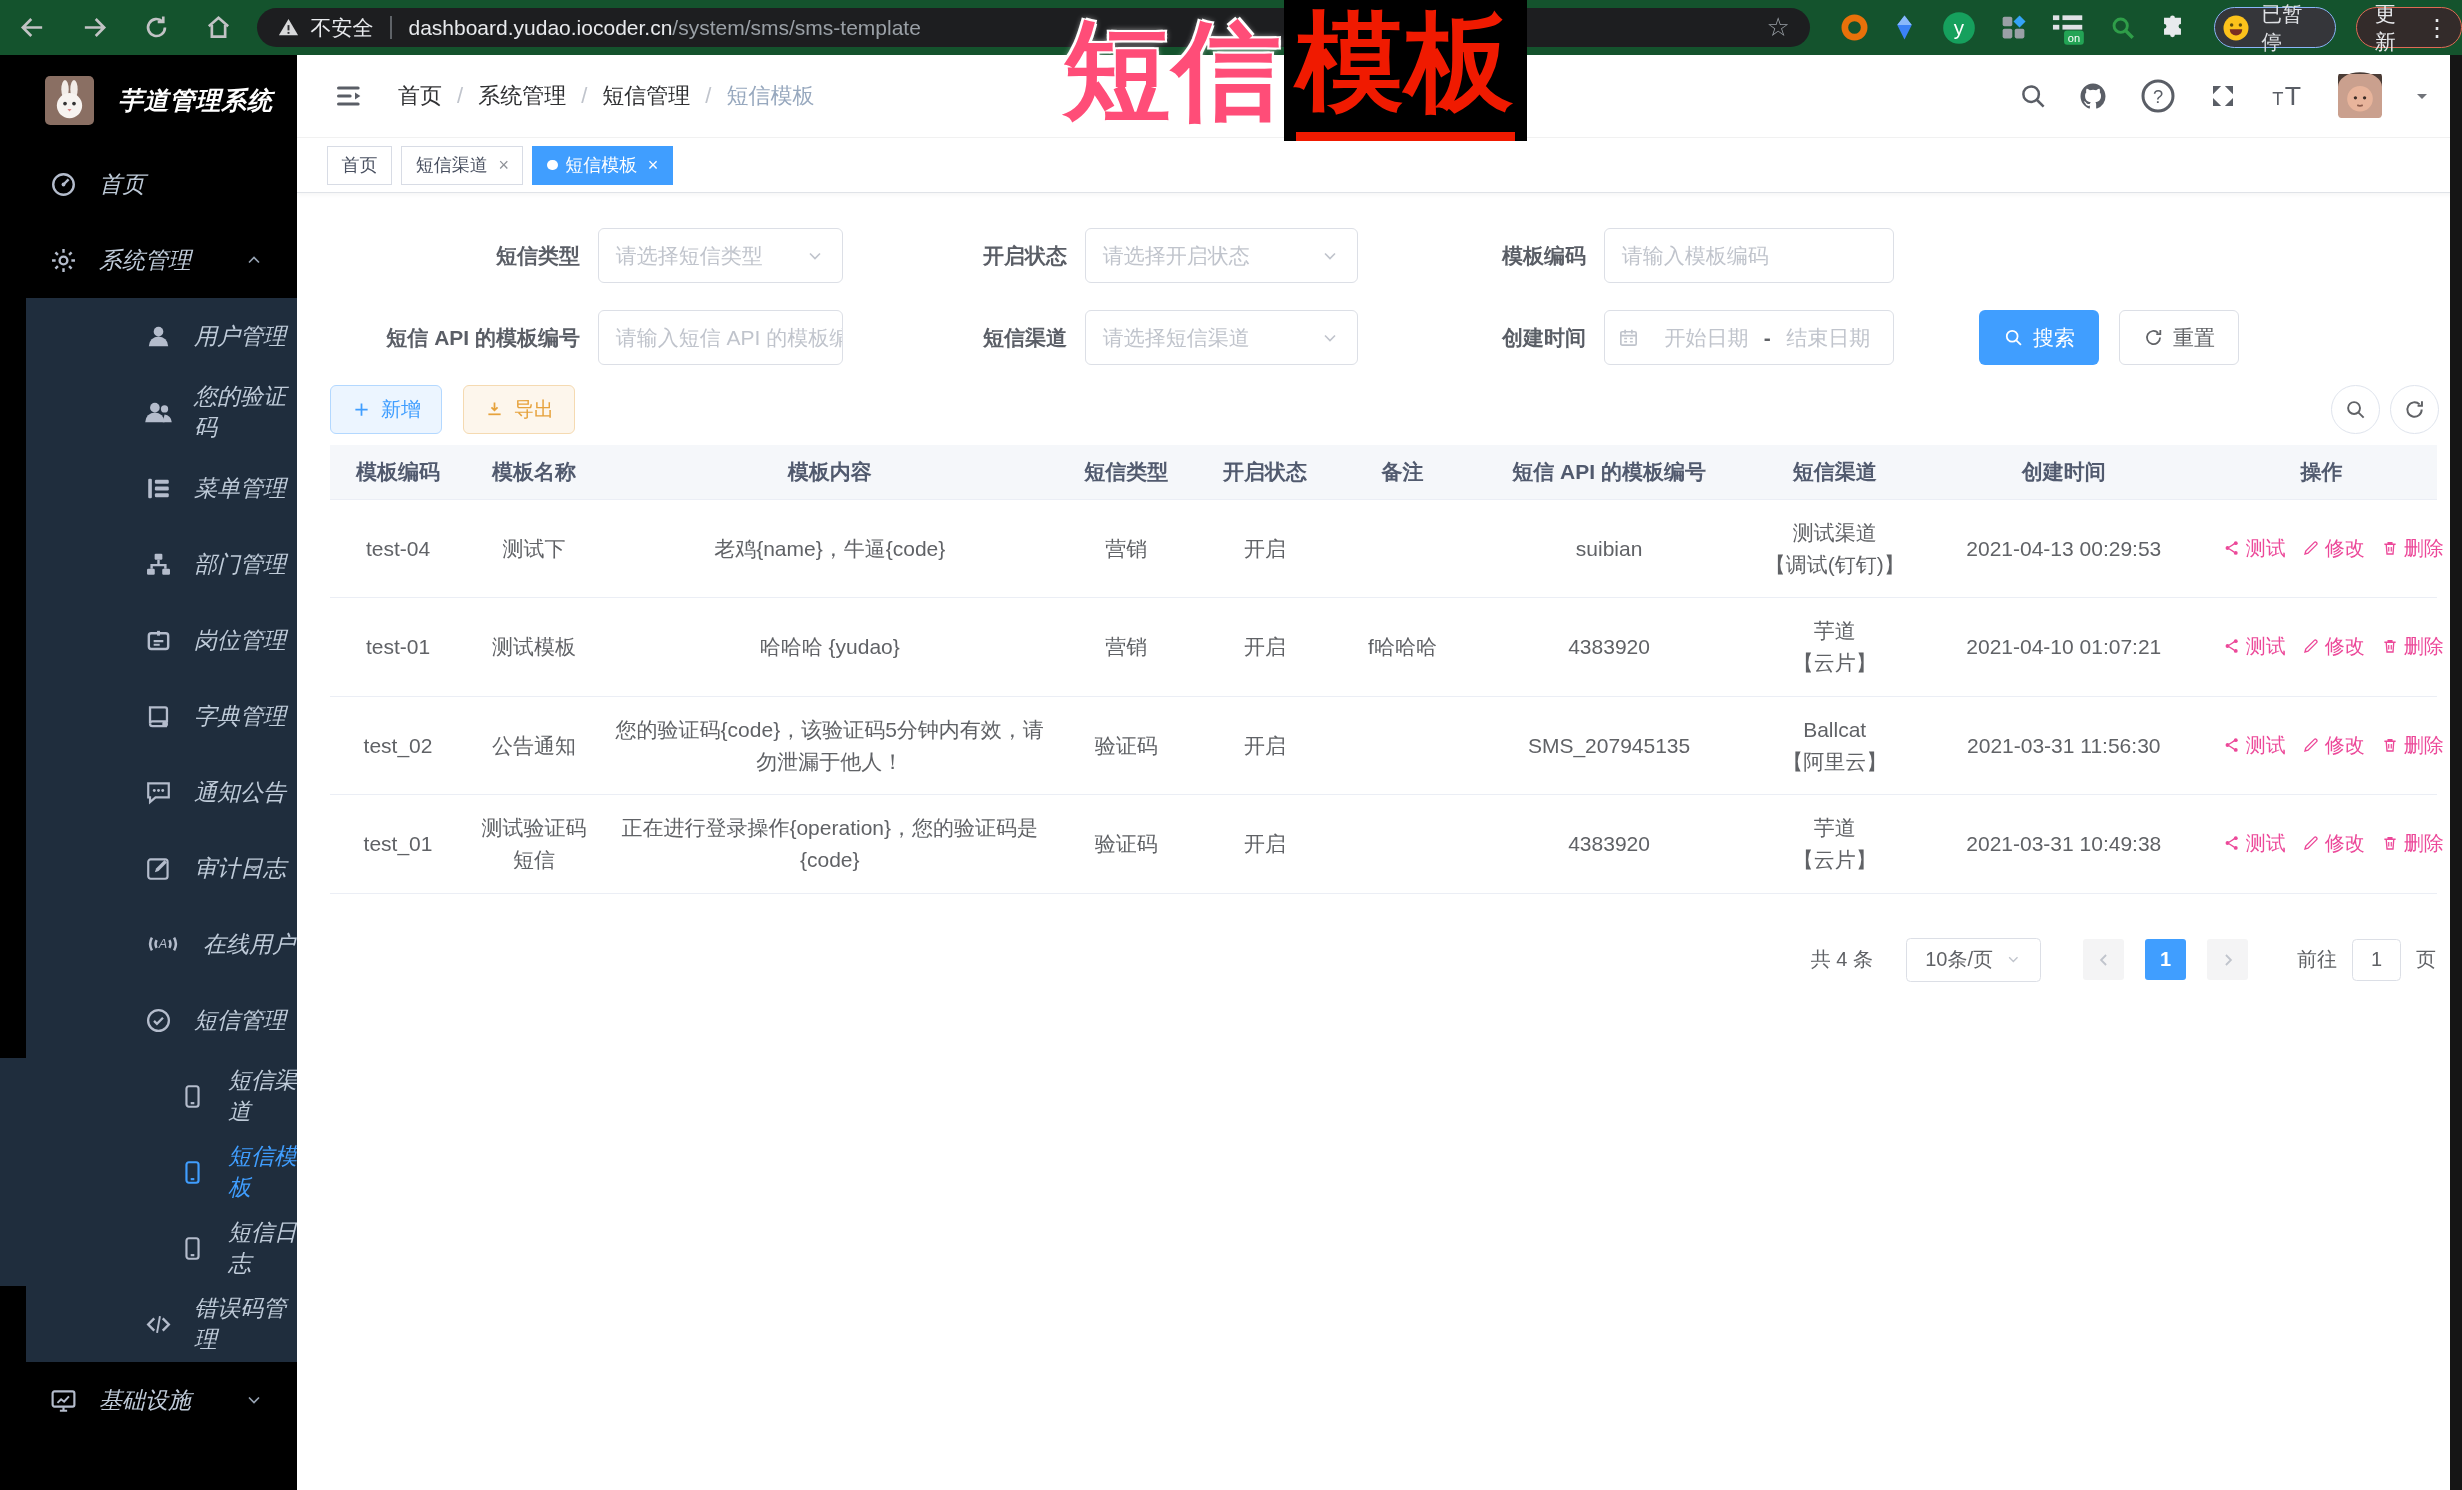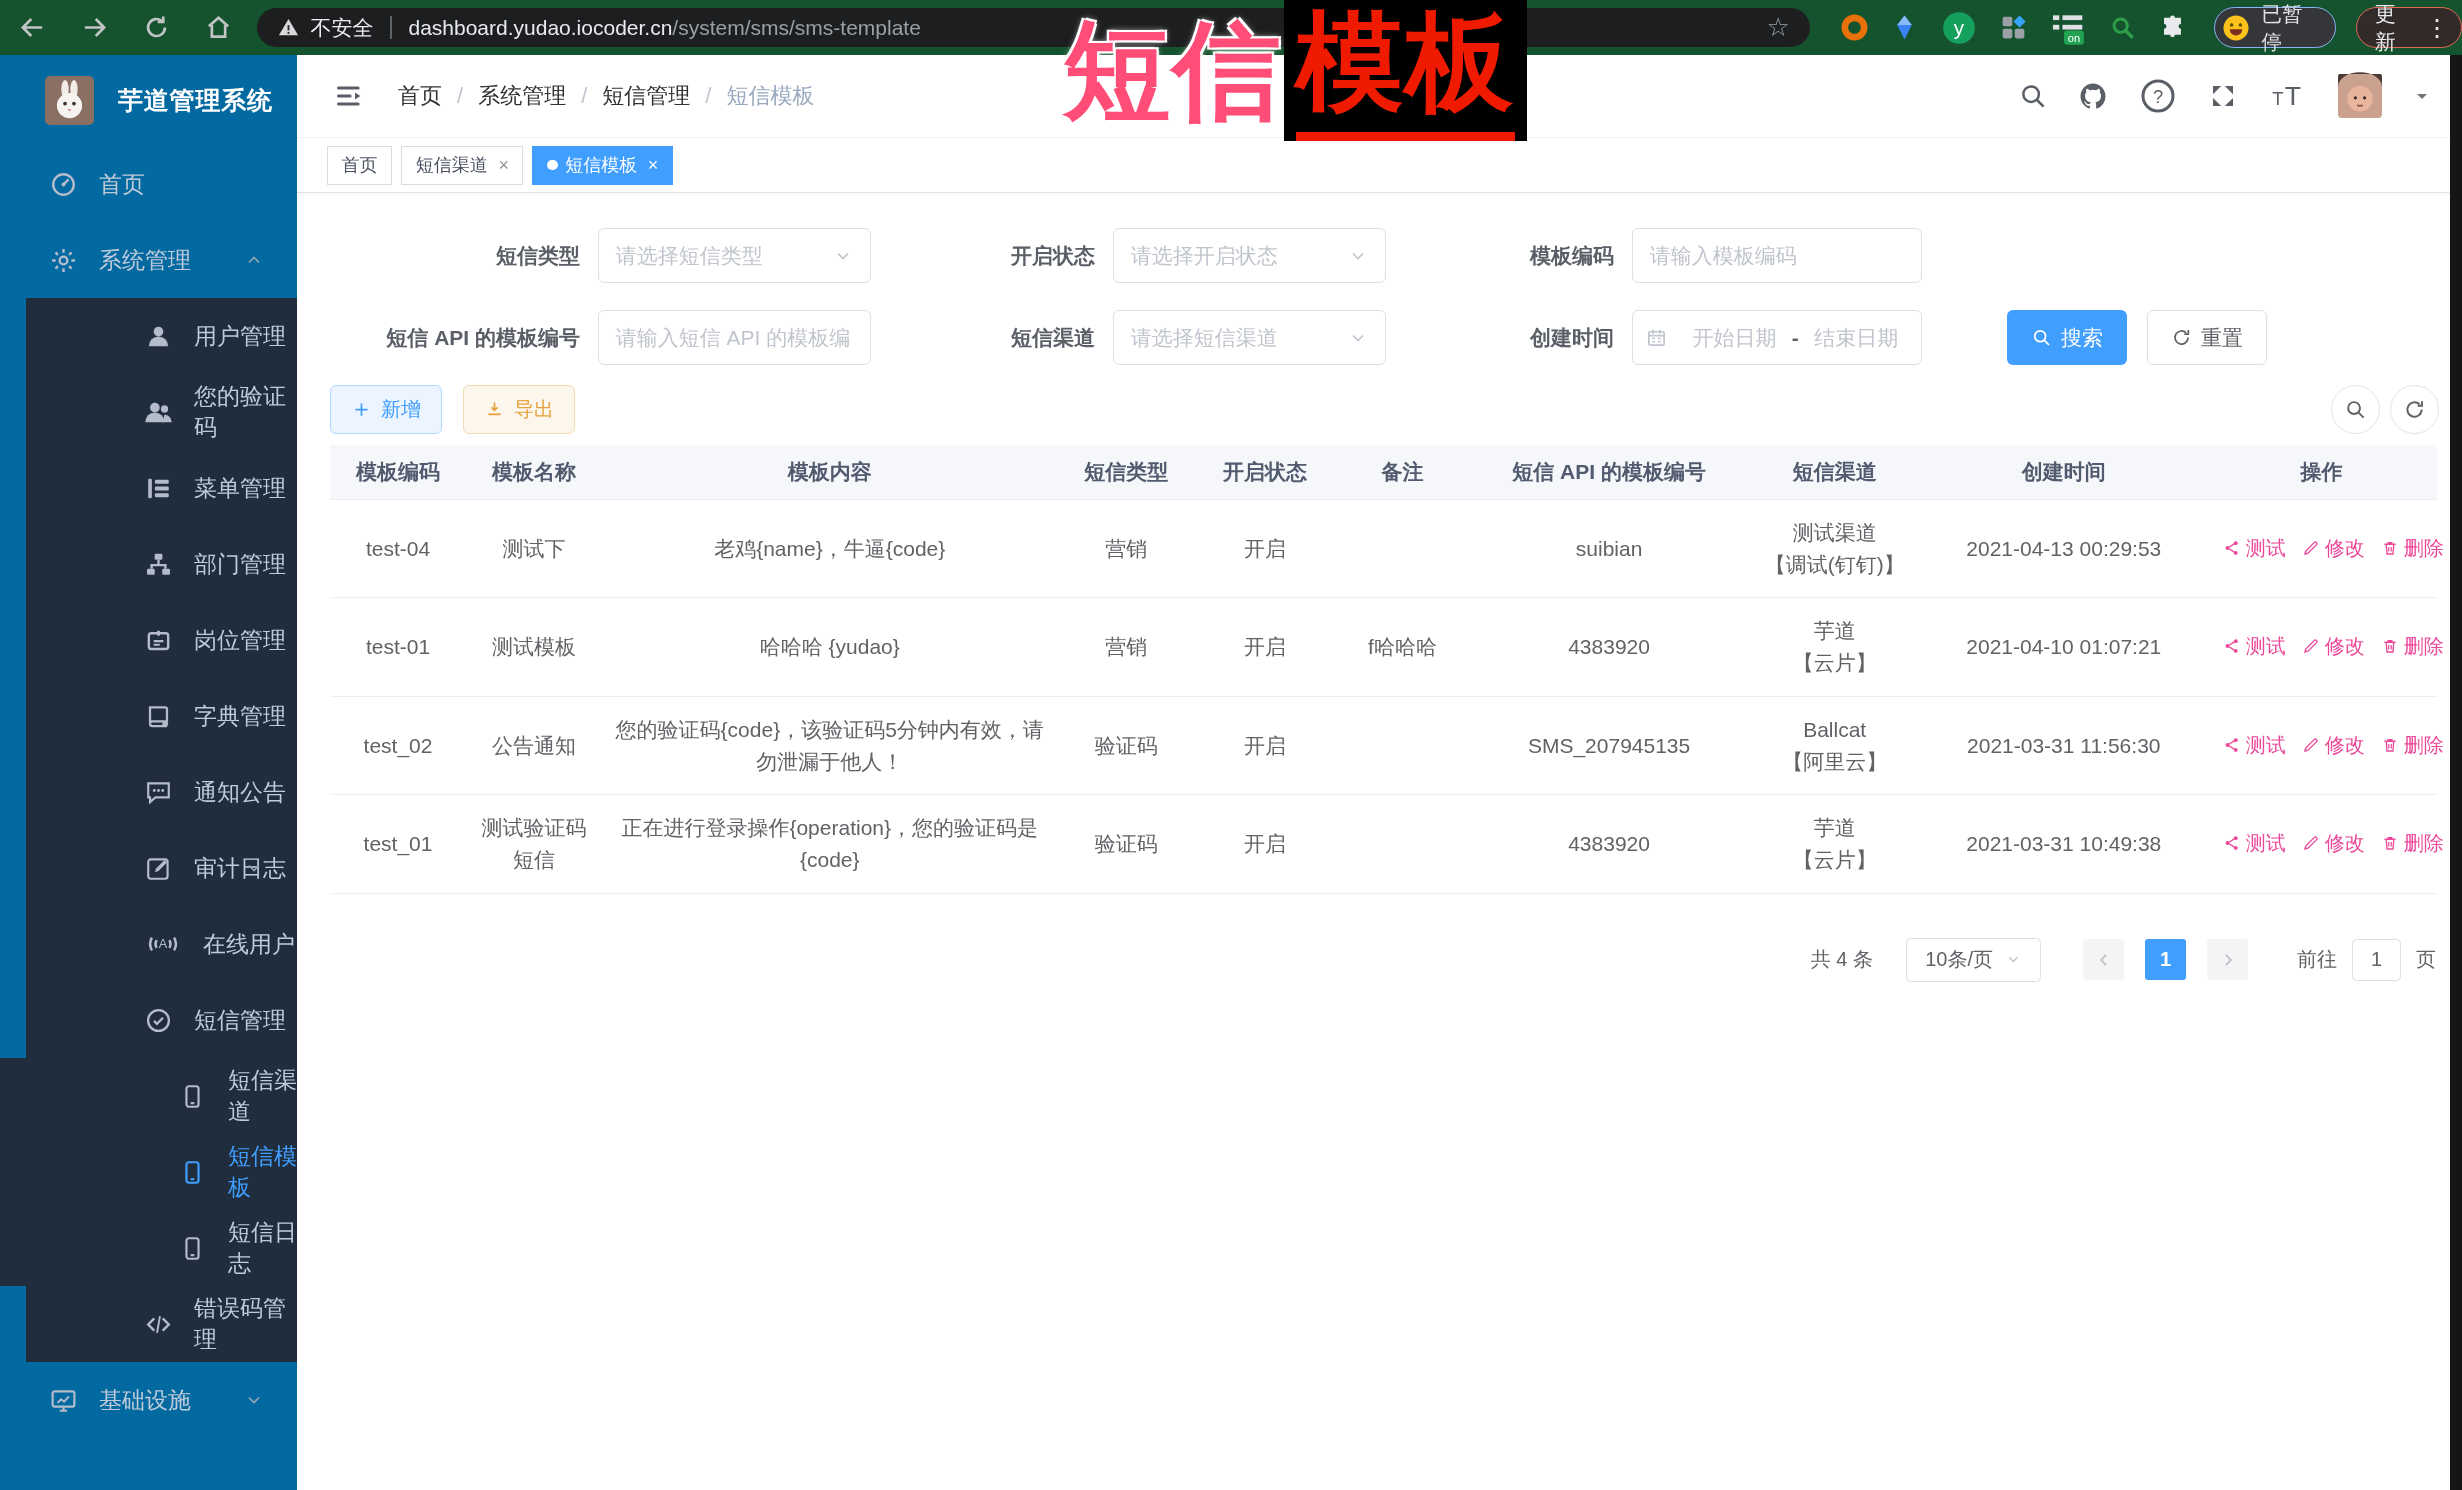--- a/index.html
+++ b/index.html
@@ -25,21 +25,21 @@
     display:flex;align-items:center;gap:10.6px;padding:0 16.7px 0 6px;color:#dfe1e5;font-size:20.5px;background:#35363a;}
   .profile-chip .icon{font-size:30px;}
   .update-chip{margin-left:20px;height:41px;border:1.5px solid #df6b55;border-radius:21px;
     display:flex;align-items:center;gap:12px;padding:0 12px 0 18px;color:#e8eaed;font-size:21px;background:#332b2a;}
   .kebab{font-size:24px;color:#e8eaed;}
 
   
   .edge-strip{position:absolute;right:0;top:55px;width:12px;height:1435px;background:#151515;z-index:60;}
 
   
-  .sidebar{position:absolute;left:0;top:55px;width:297px;height:1435px;background:#0369a1;color:#bfcbd9;}
+  .sidebar{position:absolute;left:0;top:55px;width:297px;height:1435px;background:#000000;color:#bfcbd9;font-style:italic;}
   .logo-row{height:91px;display:flex;align-items:center;padding-left:45px;gap:24px;}
   .logo-img{font-size:49px;}
   .logo-title{color:#fff;font-size:25px;font-weight:600;letter-spacing:0.8px;}
   .menu{display:flex;flex-direction:column;}
   .menu-item{height:76px;display:flex;align-items:center;position:relative;font-size:23px;cursor:default;}
   .menu-item .icon{font-size:29px;margin-right:21px;color:#b4bccc;}
   .menu-item.lv1{padding-left:49px;}
   .menu-item.lv2{padding-left:118px;margin-left:26px;}
   .menu-item.lv3{padding-left:178px;}
   .menu-item.dark{background:#1f2d3d;}
@@ -73,21 +73,21 @@
   .filter-row.r2{margin-top:27px;}
   .field{display:flex;align-items:center;}
   .f-label{display:inline-block;text-align:right;margin-right:18px;font-size:21px;font-weight:700;color:#5a5e66;}
   .field.c1 .f-label{width:250px;}
   .field.c2 .f-label{width:152px;}
   .field.c3 .f-label{width:152px;}
   .field.c2{margin-left:72px;}
   .field.c3{margin-left:76px;}
   .control{height:55px;border:1.5px solid #dcdfe6;border-radius:6px;background:#fff;
     display:flex;align-items:center;font-size:21px;color:#c0c4cc;padding:0 16.7px;overflow:hidden;white-space:nowrap;}
-  .field.c1 .control{width:273px;}
+  .field.c1 .control{width:245px;}
   .field.c2 .control{width:273px;}
   .field.c3 .control{width:290px;}
   .control .ph{color:#c0c4cc;}
   .control.select .sel-caret{margin-left:auto;font-size:20px;color:#c0c4cc;}
   .control.daterange{padding:0 12px;}
   .control.daterange .cal{font-size:23px;color:#c0c4cc;margin-right:13.6px;}
   .control.daterange .ph{flex:1;text-align:center;}
   .control.daterange .dsep{color:#606266;padding:0 4.5px;font-weight:700;}
   .btn{height:55px;border-radius:6px;display:inline-flex;align-items:center;justify-content:flex-end;
     gap:9px;font-size:21px;padding:0 23px;border:1.5px solid transparent;cursor:default;}

